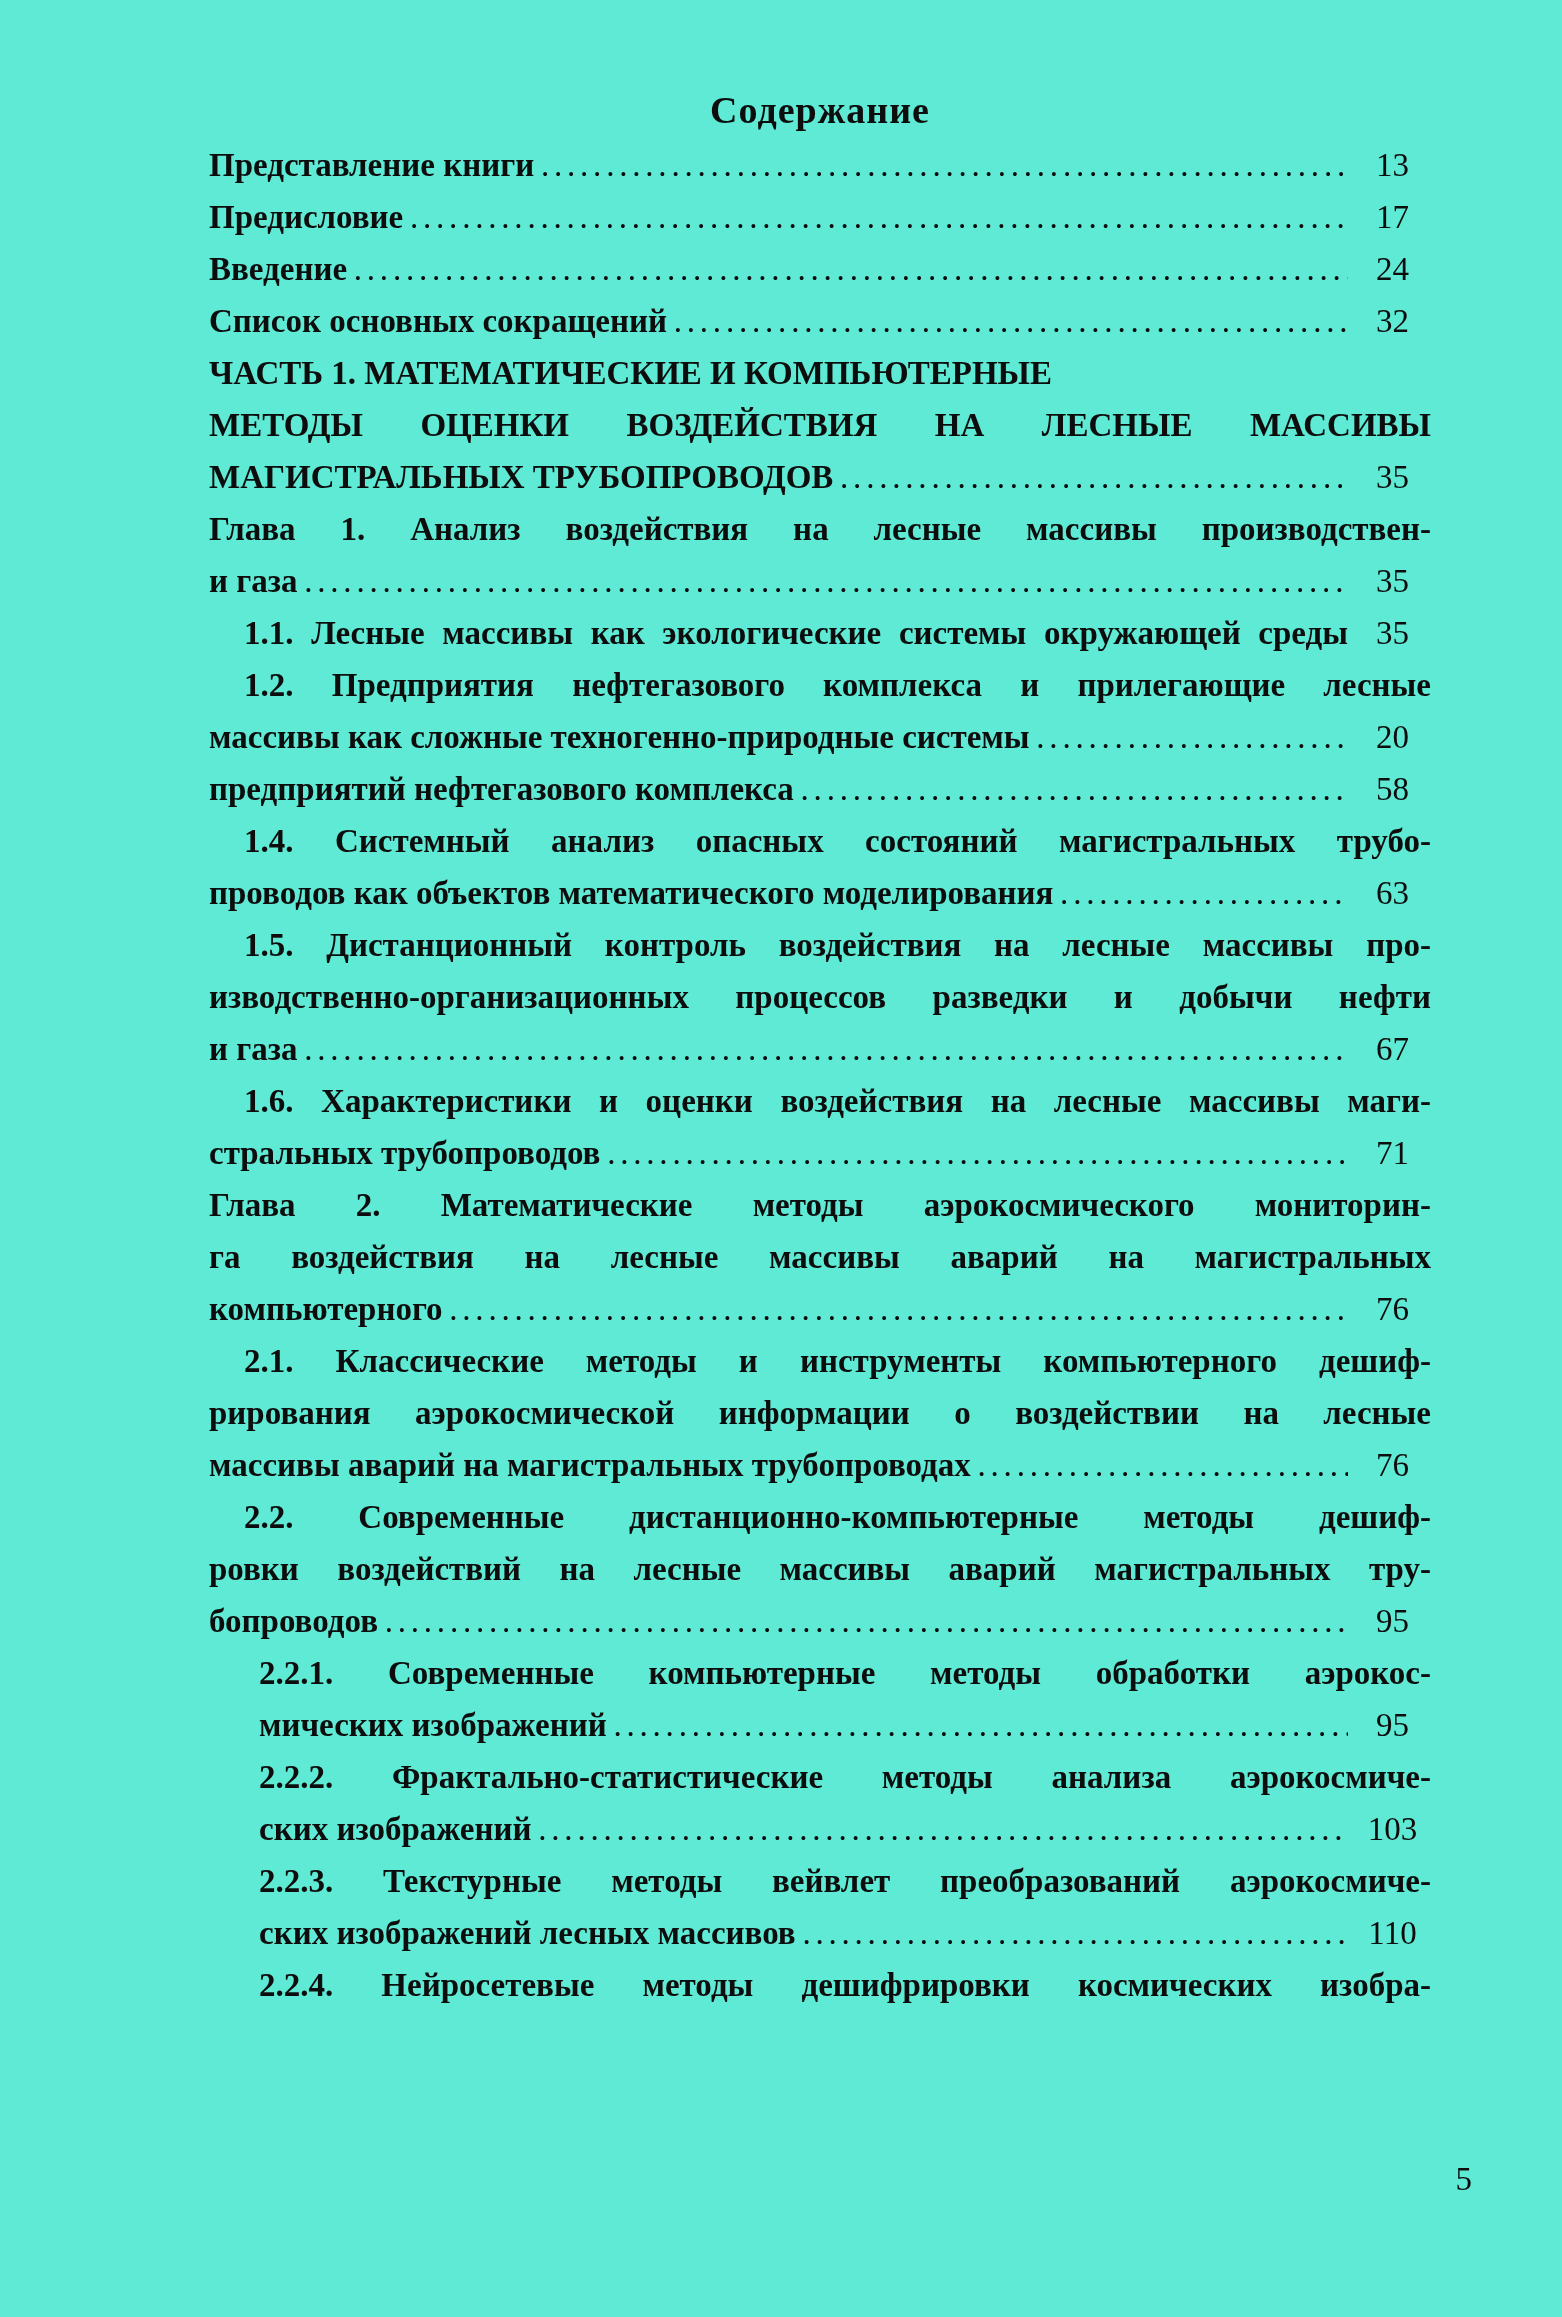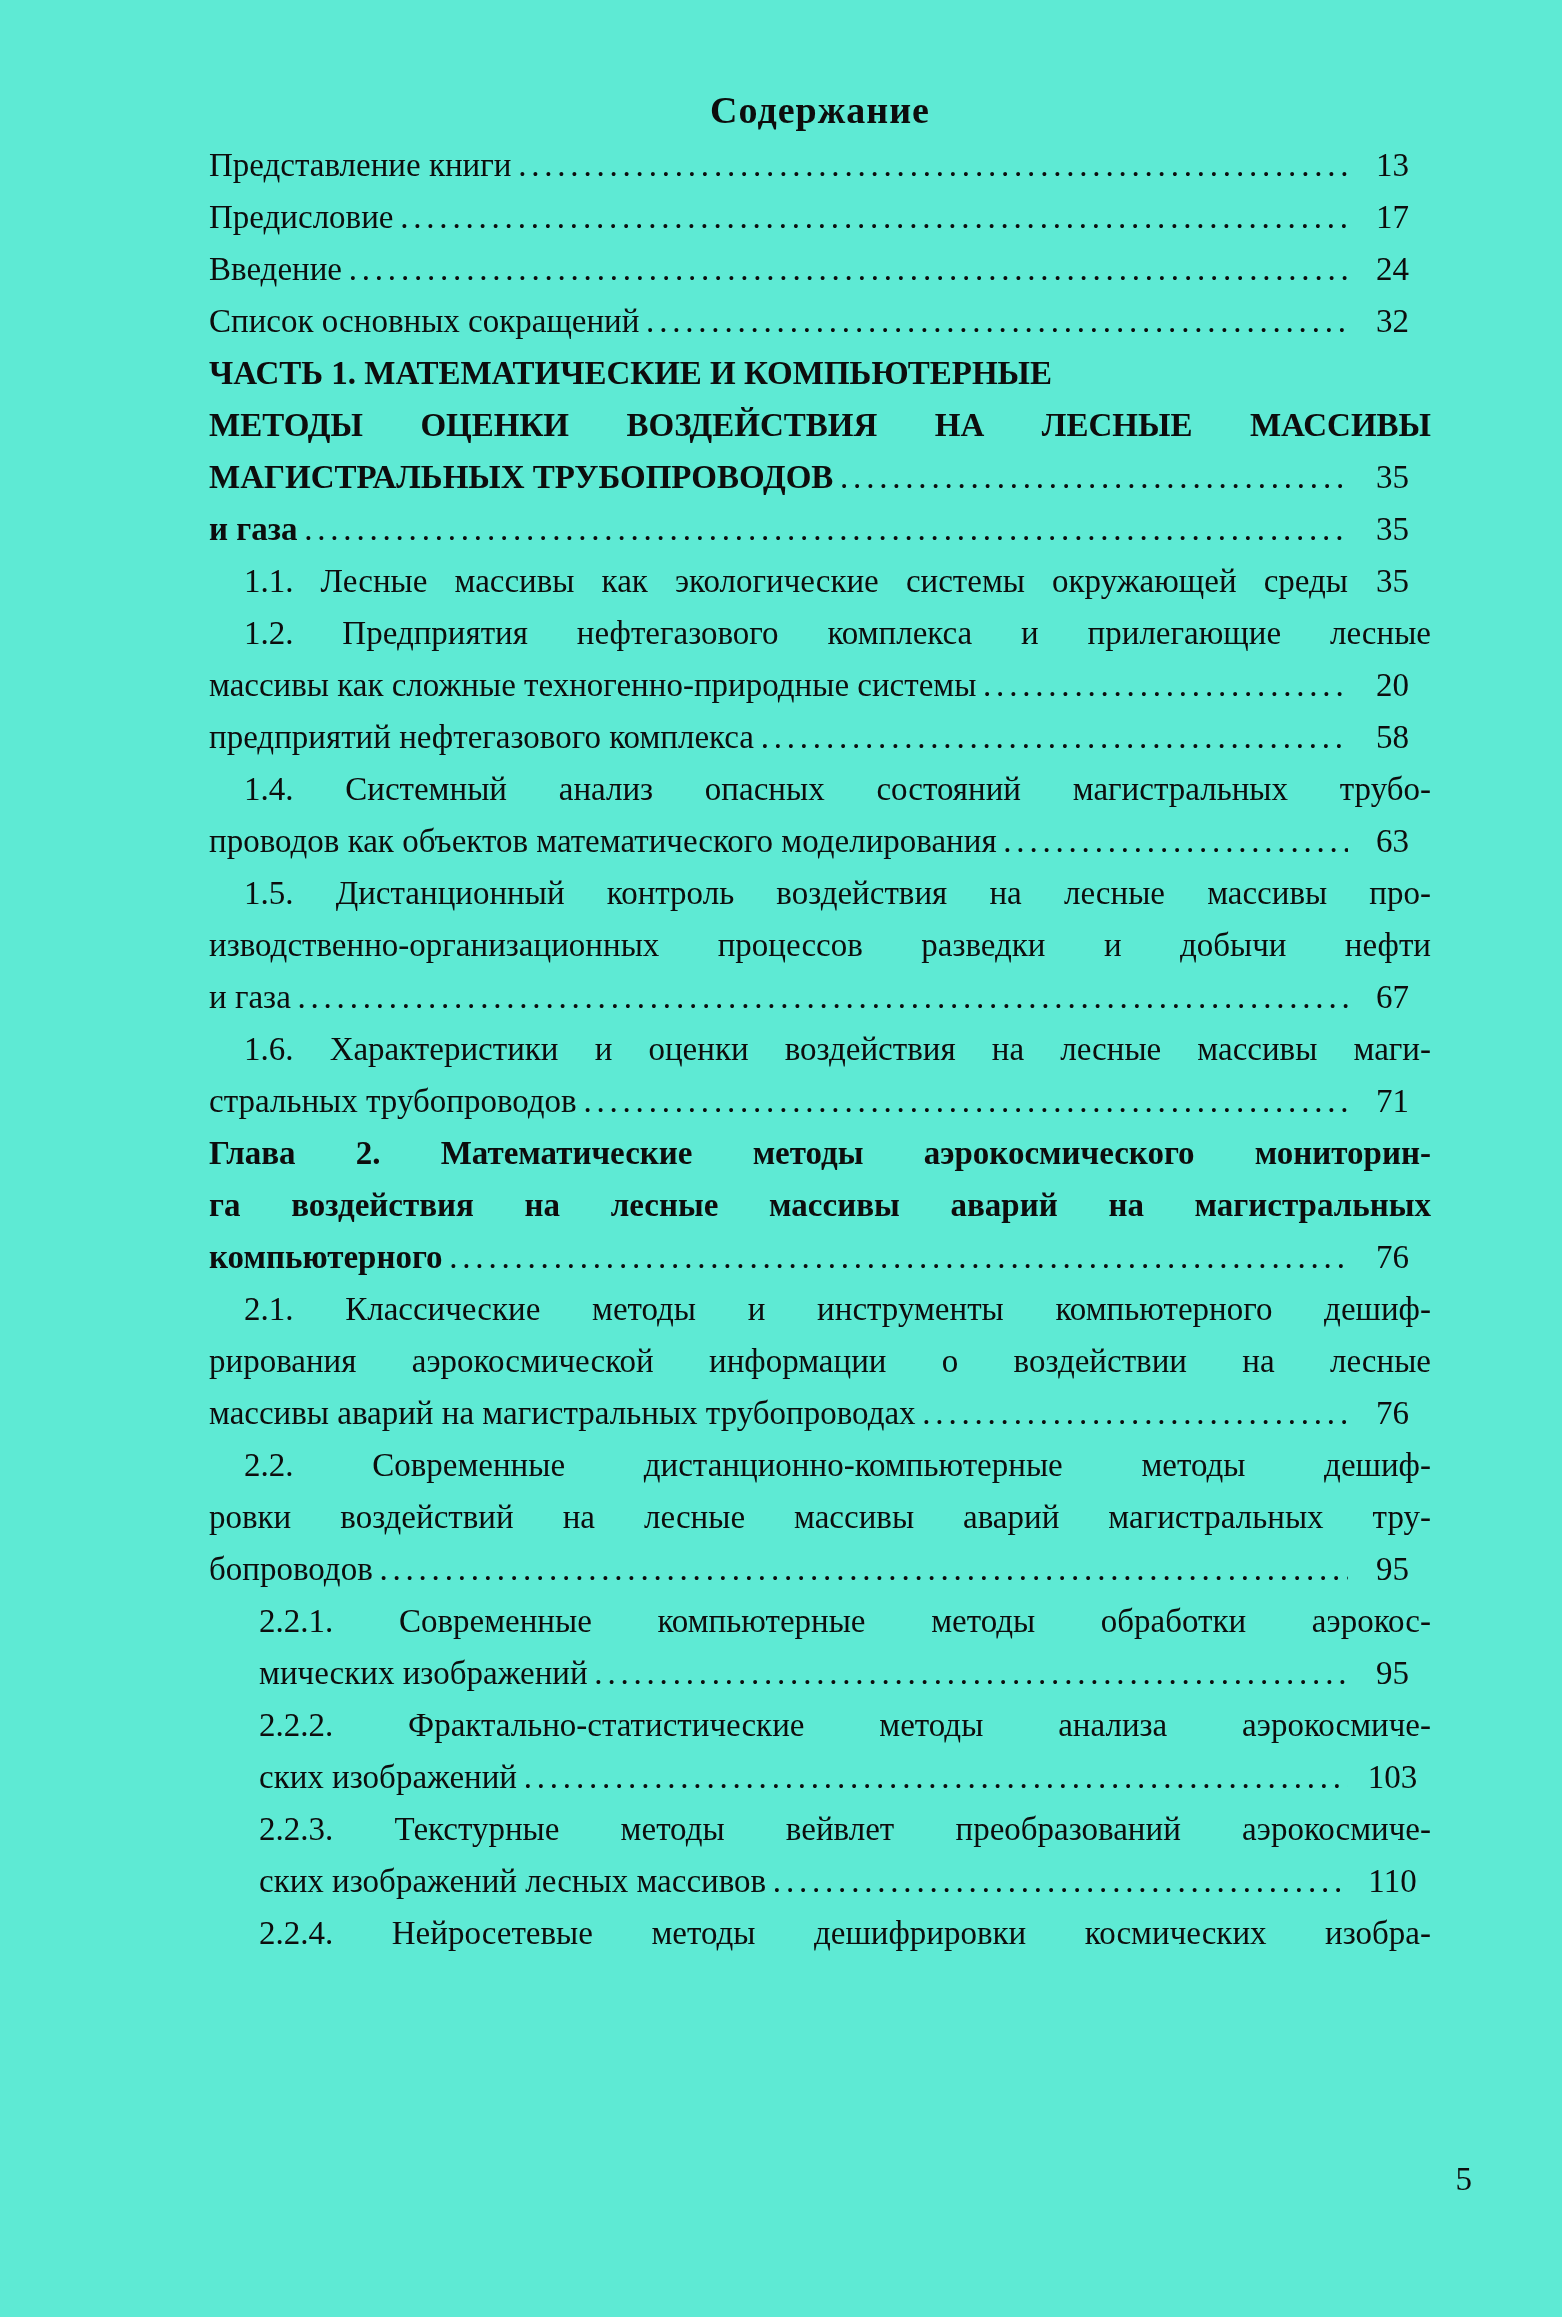--- a/index.html
+++ b/index.html
@@ -27,21 +27,21 @@
   }
   .toc { display: block; }
   .row {
     display: flex;
     align-items: baseline;
     height: 52px;
     line-height: 52px;
     font-size: 33px;
     overflow: hidden;
   }
-  .row .txt { white-space: nowrap; flex: 0 1 auto; }
+  .row .txt { white-space: nowrap; flex: 0 1 auto; font-weight: bold; }
   .row.justify .txt {
     flex: 1 1 auto;
     white-space: normal;
     text-align: justify;
     text-align-last: justify;
   }
   .row.bold .txt { font-weight: bold; }
   .row.lvl1 { padding-left: 35px; }
   .row.lvl2 { padding-left: 50px; }
   .lead {
@@ -98,20 +98,23 @@
           <span class="txt">ЧАСТЬ 1. МАТЕМАТИЧЕСКИЕ И КОМПЬЮТЕРНЫЕ</span>
         </div>
         <div class="row bold justify">
           <span class="txt">МЕТОДЫ ОЦЕНКИ ВОЗДЕЙСТВИЯ НА ЛЕСНЫЕ МАССИВЫ</span>
         </div>
         <div class="row bold">
           <span class="txt">МАГИСТРАЛЬНЫХ ТРУБОПРОВОДОВ</span>
           <span class="lead">............................................................................................................................................</span>
           <span class="num">35</span>
         </div>
+        <div class="row bold justify">
+          <span class="txt">Глава 1. Анализ воздействия на лесные массивы производствен-</span>
+        </div>
         <div class="row bold">
           <span class="txt">и газа</span>
           <span class="lead">............................................................................................................................................</span>
           <span class="num">35</span>
         </div>
         <div class="row lvl1 justify">
           <span class="txt">1.1. Лесные массивы как экологические системы окружающей среды</span>
           <span class="num">35</span>
         </div>
         <div class="row lvl1 justify">

